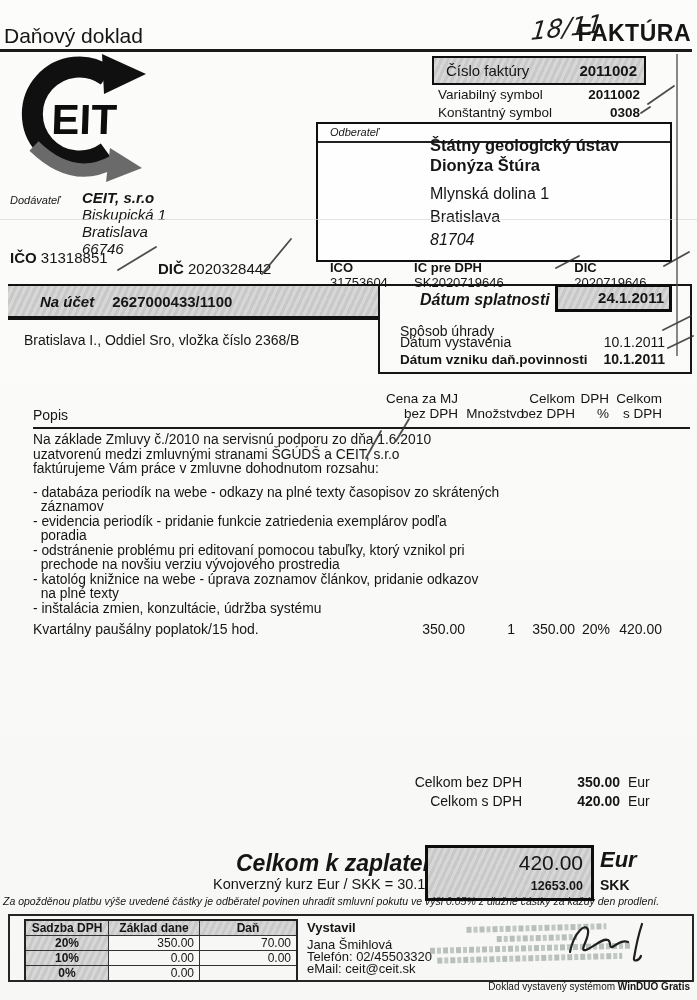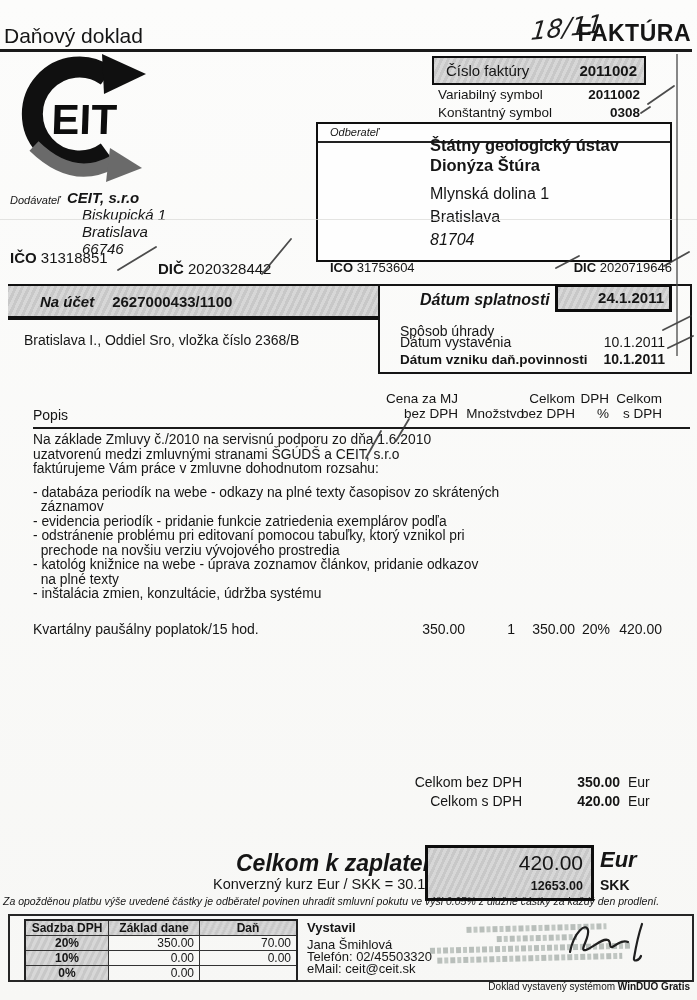--- a/index.html
+++ b/index.html
@@ -77,21 +77,21 @@
 
   <svg class="abs" style="left:18px;top:50px;" width="155" height="145" viewBox="0 0 155 145">
     <path d="M 89,26 A 47,47 0 1 0 89,102" stroke="#101010" stroke-width="21" fill="none"></path>
     <polygon points="84,4 128,24 86,44" fill="#101010"></polygon>
     <path d="M 16,96 Q 55,134 95,112" stroke="#6a6a6a" stroke-width="13" fill="none"></path>
     <polygon points="92,98 124,118 88,132" fill="#6a6a6a"></polygon>
     <text x="36" y="84" font-size="42" font-weight="bold" font-family="Liberation Sans, sans-serif" fill="#0d0d0d" transform="skewX(-2)">EIT</text>
   </svg>
 
   <div class="abs fs11 i" style="left:10px;top:194px;">Dodávateľ</div>
-  <div class="abs fs15 b i" style="left:67px;top:189px;">CEIT, s.r.o</div>
+  <div class="abs fs15 b i" style="left:82px;top:189px;">CEIT, s.r.o</div>
   <div class="abs fs15 i" style="left:82px;top:206px;">Biskupická 1</div>
   <div class="abs fs15 i" style="left:82px;top:223px;">Bratislava</div>
   <div class="abs fs15 i" style="left:82px;top:240px;">66746</div>
   <div class="abs fs15" style="left:10px;top:249px;">
     <span class="b">IČO</span>
     <span>31318851</span>
   </div>
   <div class="abs fs15" style="left:158px;top:260px;">
     <span class="b">DIČ</span>
     <span>2020328442</span>
@@ -101,20 +101,21 @@
     <div class="abs fs11 i" style="left:12px;top:2px;">Odberateľ</div>
     <div class="abs" style="left:0;top:17px;width:100%;height:1.5px;background:#222;"></div>
     <div class="abs fs165 b" style="left:112px;top:12px;">Štátny geologický ústav</div>
     <div class="abs fs165 b" style="left:112px;top:32px;">Dionýza Štúra</div>
     <div class="abs fs16" style="left:112px;top:61px;">Mlynská dolina 1</div>
     <div class="abs fs16" style="left:112px;top:84px;">Bratislava</div>
     <div class="abs fs16" style="left:112px;top:107px;font-style:italic;">81704</div>
   </div>
   <div class="abs cust-ids fs13">
     <span><span class="b">IČO</span> <span>31753604</span></span>
+    <span><span class="b">IČ pre DPH</span> <span>SK2020719646</span></span>
     <span><span class="b">DIČ</span> <span>2020719646</span></span>
   </div>
 
   <div class="abs acct-bar shade">
     <span class="fs15 b i" style="margin-left:32px;">Na účet</span>
     <span class="fs15 b" style="margin-left:18px;">2627000433/1100</span>
   </div>
   <div class="abs fs14" style="left:24px;top:332px;">Bratislava I., Oddiel Sro, vložka číslo 2368/B</div>
 
   <div class="abs pay-box">
@@ -149,20 +150,21 @@
 
   <div class="abs desc-wrap">
 
   <div class="desc-line">Na základe Zmluvy č./2010 na servisnú podporu zo dňa 1.6.2010</div>
       <div class="desc-line">uzatvorenú medzi zmluvnými stranami ŠGÚDŠ a CEIT, s.r.o</div>
       <div class="desc-line">faktúrujeme Vám práce v zmluvne dohodnutom rozsahu:</div>
       <div class="desc-line"></div>
       <div class="desc-line">- databáza periodík na webe - odkazy na plné texty časopisov zo skrátených</div>
       <div class="desc-line">  záznamov</div>
       <div class="desc-line">- evidencia periodík - pridanie funkcie zatriedenia exemplárov podľa</div>
+      <div class="desc-line">  poradia</div>
       <div class="desc-line">- odstránenie problému pri editovaní pomocou tabuľky, ktorý vznikol pri</div>
       <div class="desc-line">  prechode na novšiu verziu vývojového prostredia</div>
       <div class="desc-line">- katológ knižnice na webe - úprava zoznamov článkov, pridanie odkazov</div>
       <div class="desc-line">  na plné texty</div>
       <div class="desc-line">- inštalácia zmien, konzultácie, údržba systému</div>
     </div>
 
   <div class="abs fs14" style="left:33px;top:621px;">Kvartálny paušálny poplatok/15 hod.</div>
   <div class="abs fs14 r" style="left:385px;top:621px;width:80px;">350.00</div>
   <div class="abs fs14 r" style="left:487px;top:621px;width:28px;">1</div>

